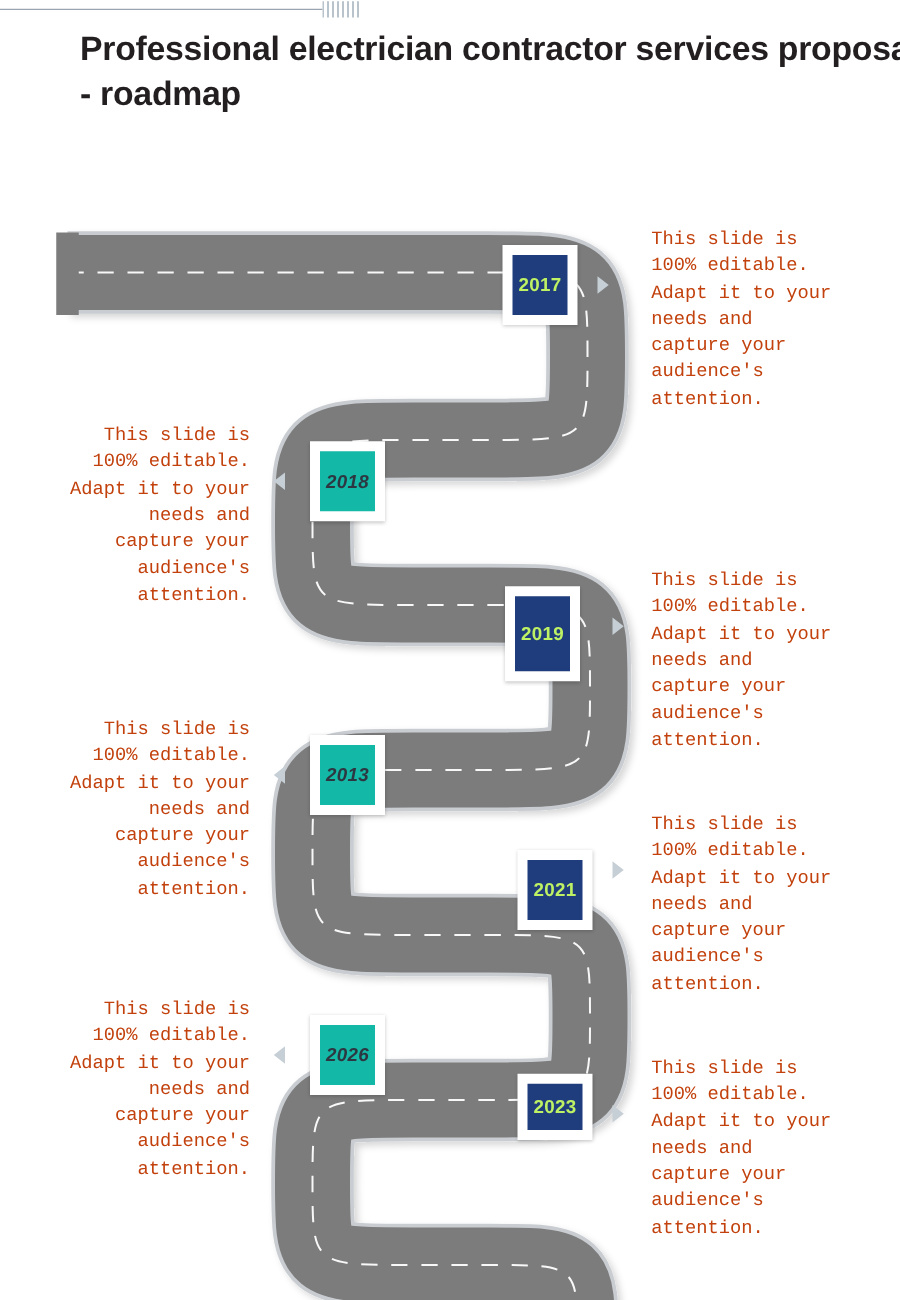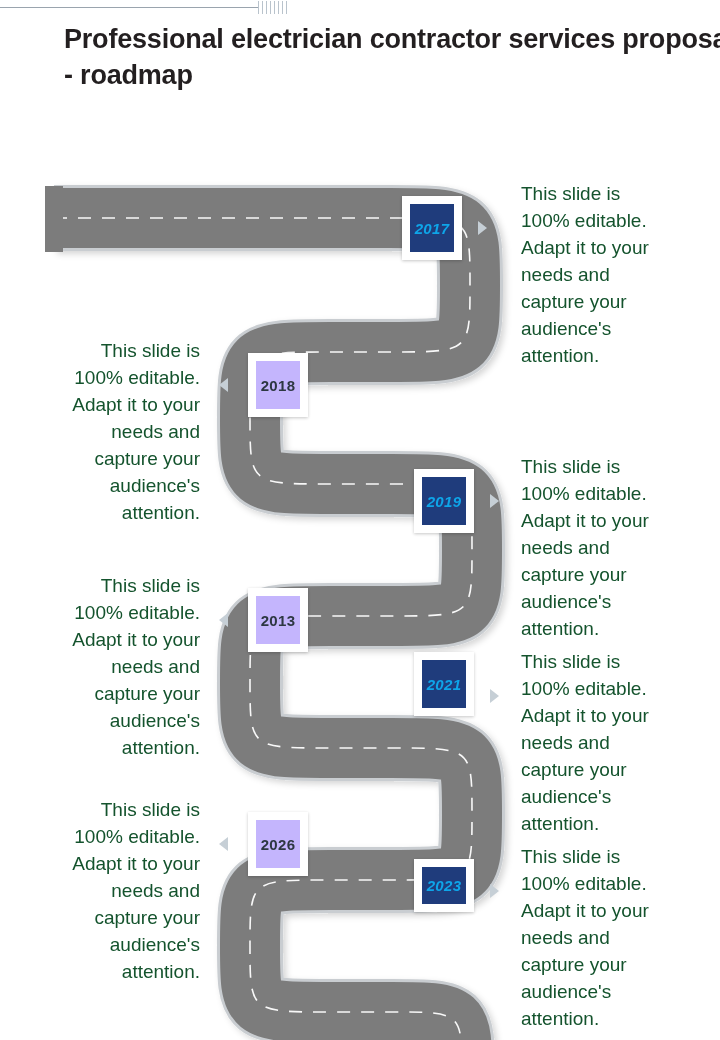--- a/index.html
+++ b/index.html
@@ -15,23 +15,23 @@
     position:absolute;left:24px;top:22px;width:680px;
     font-size:27px;font-weight:bold;color:#231f20;line-height:1.32;
     letter-spacing:-0.2px;
     margin-left:40px;
   }
   #roadsvg{position:absolute;left:0;top:0;width:720px;height:1040px;}
   .marker{position:absolute;background:#ffffff;padding:8px;
     box-shadow:0 1px 3px rgba(0,0,0,0.22);box-sizing:border-box;}
   .marker .chip{width:100%;height:100%;display:flex;align-items:center;justify-content:center;
     font-size:15px;font-weight:bold;letter-spacing:0.3px;}
-  .marker.dark .chip{background:#1f3c7c;color:#0ea5e9;font-style:italic;}
-  .marker.light .chip{background:#c4b5fd;color:#2d3742;}
-  .txt{position:absolute;width:148px;font-size:19px;line-height:1.42;color:#14532d;}
+  .marker.dark .chip{background:#1f3c7c;color:#bef264;}
+  .marker.light .chip{background:#14b8a6;color:#2d3742;font-style:italic;}
+  .txt{position:absolute;width:148px;font-size:15px;line-height:1.42;color:#c2410c;font-family:Liberation Mono, monospace;}
   .txt.right{text-align:left;}
   .txt.left{text-align:right;}
   .tri{position:absolute;width:0;height:0;}
   .tri.r{border-top:7px solid transparent;border-bottom:7px solid transparent;border-left:9px solid #c6cfd6;}
   .tri.l{border-top:7px solid transparent;border-bottom:7px solid transparent;border-right:9px solid #c6cfd6;}
 </style>
 </head>
 <body>
 
 <div class="deco-line"></div>
@@ -84,33 +84,33 @@
 </div>
 <div class="tri r" style="left:478px;top:221px;"></div>
 <div class="txt right" style="left:521px;top:181px;">This slide is 100% editable. Adapt it to your needs and capture your audience's attention.</div>
 
 <div class="marker light" style="left:248px;top:353px;width:60px;height:64px;">
   <div class="chip">2018</div>
 </div>
 <div class="tri l" style="left:219px;top:378px;"></div>
 <div class="txt left" style="left:52px;top:338px;">This slide is 100% editable. Adapt it to your needs and capture your audience's attention.</div>
 
-<div class="marker dark" style="left:414px;top:469px;width:60px;height:64px;">
+<div class="marker dark" style="left:404px;top:469px;width:60px;height:76px;">
   <div class="chip">2019</div>
 </div>
 <div class="tri r" style="left:490px;top:494px;"></div>
 <div class="txt right" style="left:521px;top:454px;">This slide is 100% editable. Adapt it to your needs and capture your audience's attention.</div>
 
 <div class="marker light" style="left:248px;top:588px;width:60px;height:64px;">
   <div class="chip">2013</div>
 </div>
 <div class="tri l" style="left:219px;top:613px;"></div>
 <div class="txt left" style="left:52px;top:573px;">This slide is 100% editable. Adapt it to your needs and capture your audience's attention.</div>
 
-<div class="marker dark" style="left:414px;top:652px;width:60px;height:64px;">
+<div class="marker dark" style="left:414px;top:680px;width:60px;height:64px;">
   <div class="chip">2021</div>
 </div>
 <div class="tri r" style="left:490px;top:689px;"></div>
 <div class="txt right" style="left:521px;top:649px;">This slide is 100% editable. Adapt it to your needs and capture your audience's attention.</div>
 
 <div class="marker light" style="left:248px;top:812px;width:60px;height:64px;">
   <div class="chip">2026</div>
 </div>
 <div class="tri l" style="left:219px;top:837px;"></div>
 <div class="txt left" style="left:52px;top:797px;">This slide is 100% editable. Adapt it to your needs and capture your audience's attention.</div>

